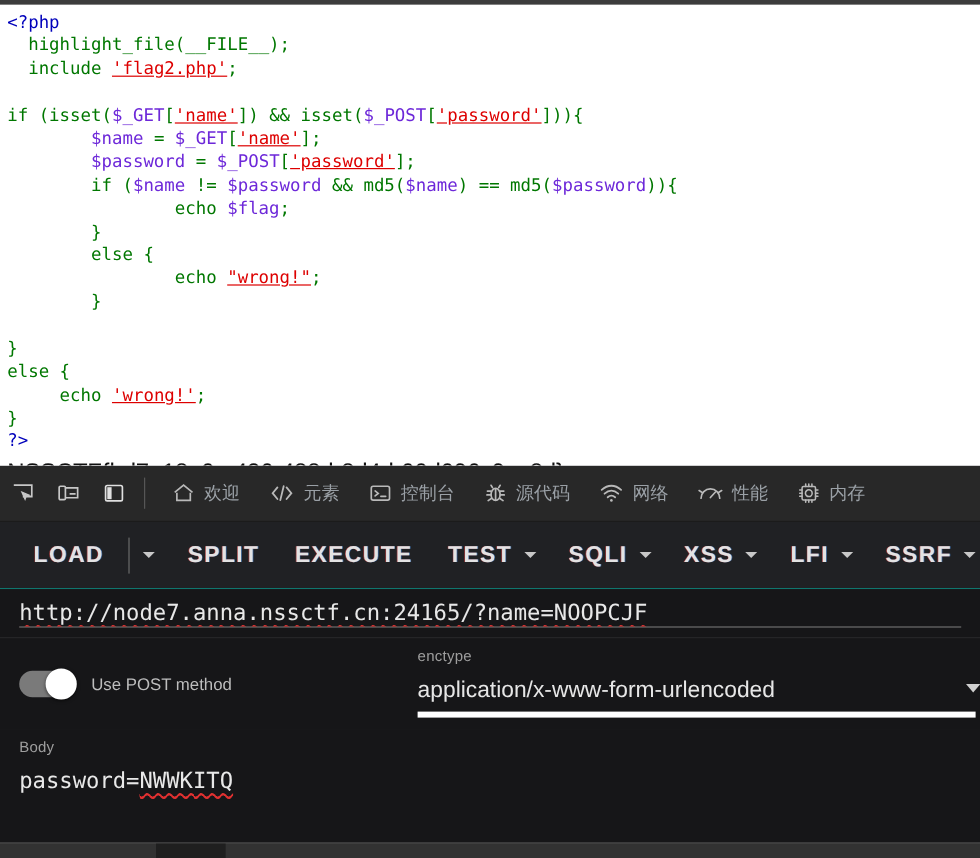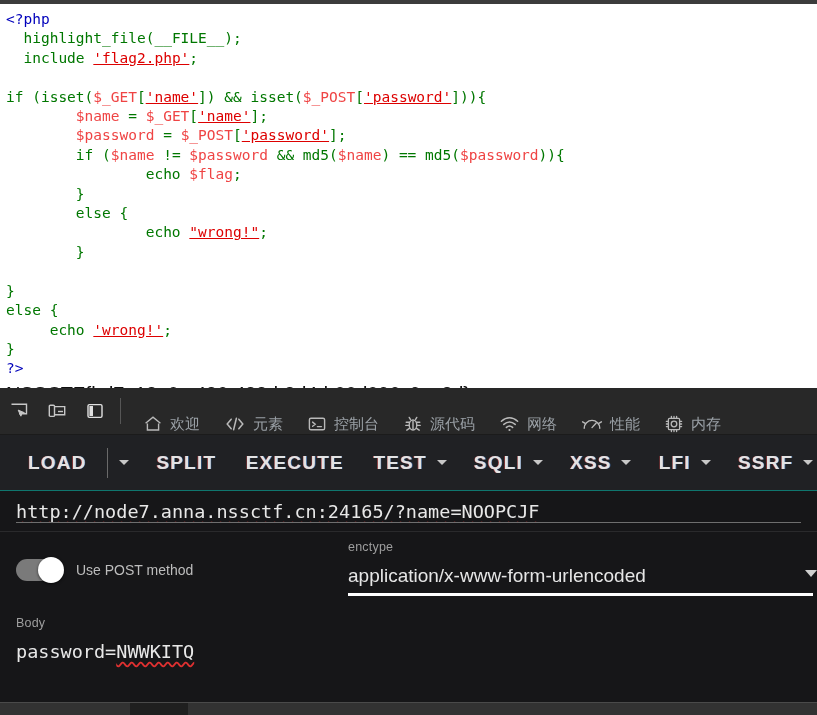--- a/index.html
+++ b/index.html
@@ -34,21 +34,21 @@
   }
   .code {
     font-family: "DejaVu Sans Mono", "Liberation Mono", monospace;
     font-size: 14.5px;
     line-height: 19.4px;
     white-space: pre;
     padding-left: 6px;
     color: #000000;
   }
   .code .kw   { color: #007700; }
-  .code .var  { color: #ef4444; }
+  .code .var  { color: #6d28d9; }
   .code .str  { color: #DD0000; text-decoration: underline; }
   .code .def  { color: #0000BB; }
   .flag {
     font-family: "Liberation Sans", sans-serif;
     font-size: 20px;
     color: #101010;
     padding-left: 6px;
     margin-top: 4px;
     letter-spacing: -0.2px;
   }
@@ -81,21 +81,21 @@
   }
   .dt-iconbtn svg { display: block; }
   .dt-sep {
     width: 1px;
     height: 26px;
     background: #565656;
     margin: 0 10px 0 6px;
   }
   .dt-tab {
     display: flex;
-    align-items: flex-end;
+    align-items: center;
     gap: 7px;
     padding: 0 12px;
     height: 46px;
     cursor: pointer;
     color: #9aa0a6;
     font-size: 15px;
     white-space: nowrap;
   }
   .dt-tab .t-label { color: #9aa0a6; }
   .dt-tab svg { display: block; flex-shrink: 0; }
@@ -215,21 +215,21 @@
     padding: 8px 0 0 0;
     position: relative;
     min-width: 0;
   }
   .hb-enctype-value {
     font-size: 19px;
     color: #e6e6e6;
     white-space: nowrap;
     overflow: hidden;
     padding-bottom: 6px;
-    border-bottom: 3px solid #ffffff;
+    border-bottom: 5px solid #ffffff;
     margin-right: 4px;
   }
   .sel-caret {
     position: absolute;
     right: 0px;
     top: 38px;
     border-left: 6px solid transparent;
     border-right: 6px solid transparent;
     border-top: 7px solid #cfcfcf;
   }

